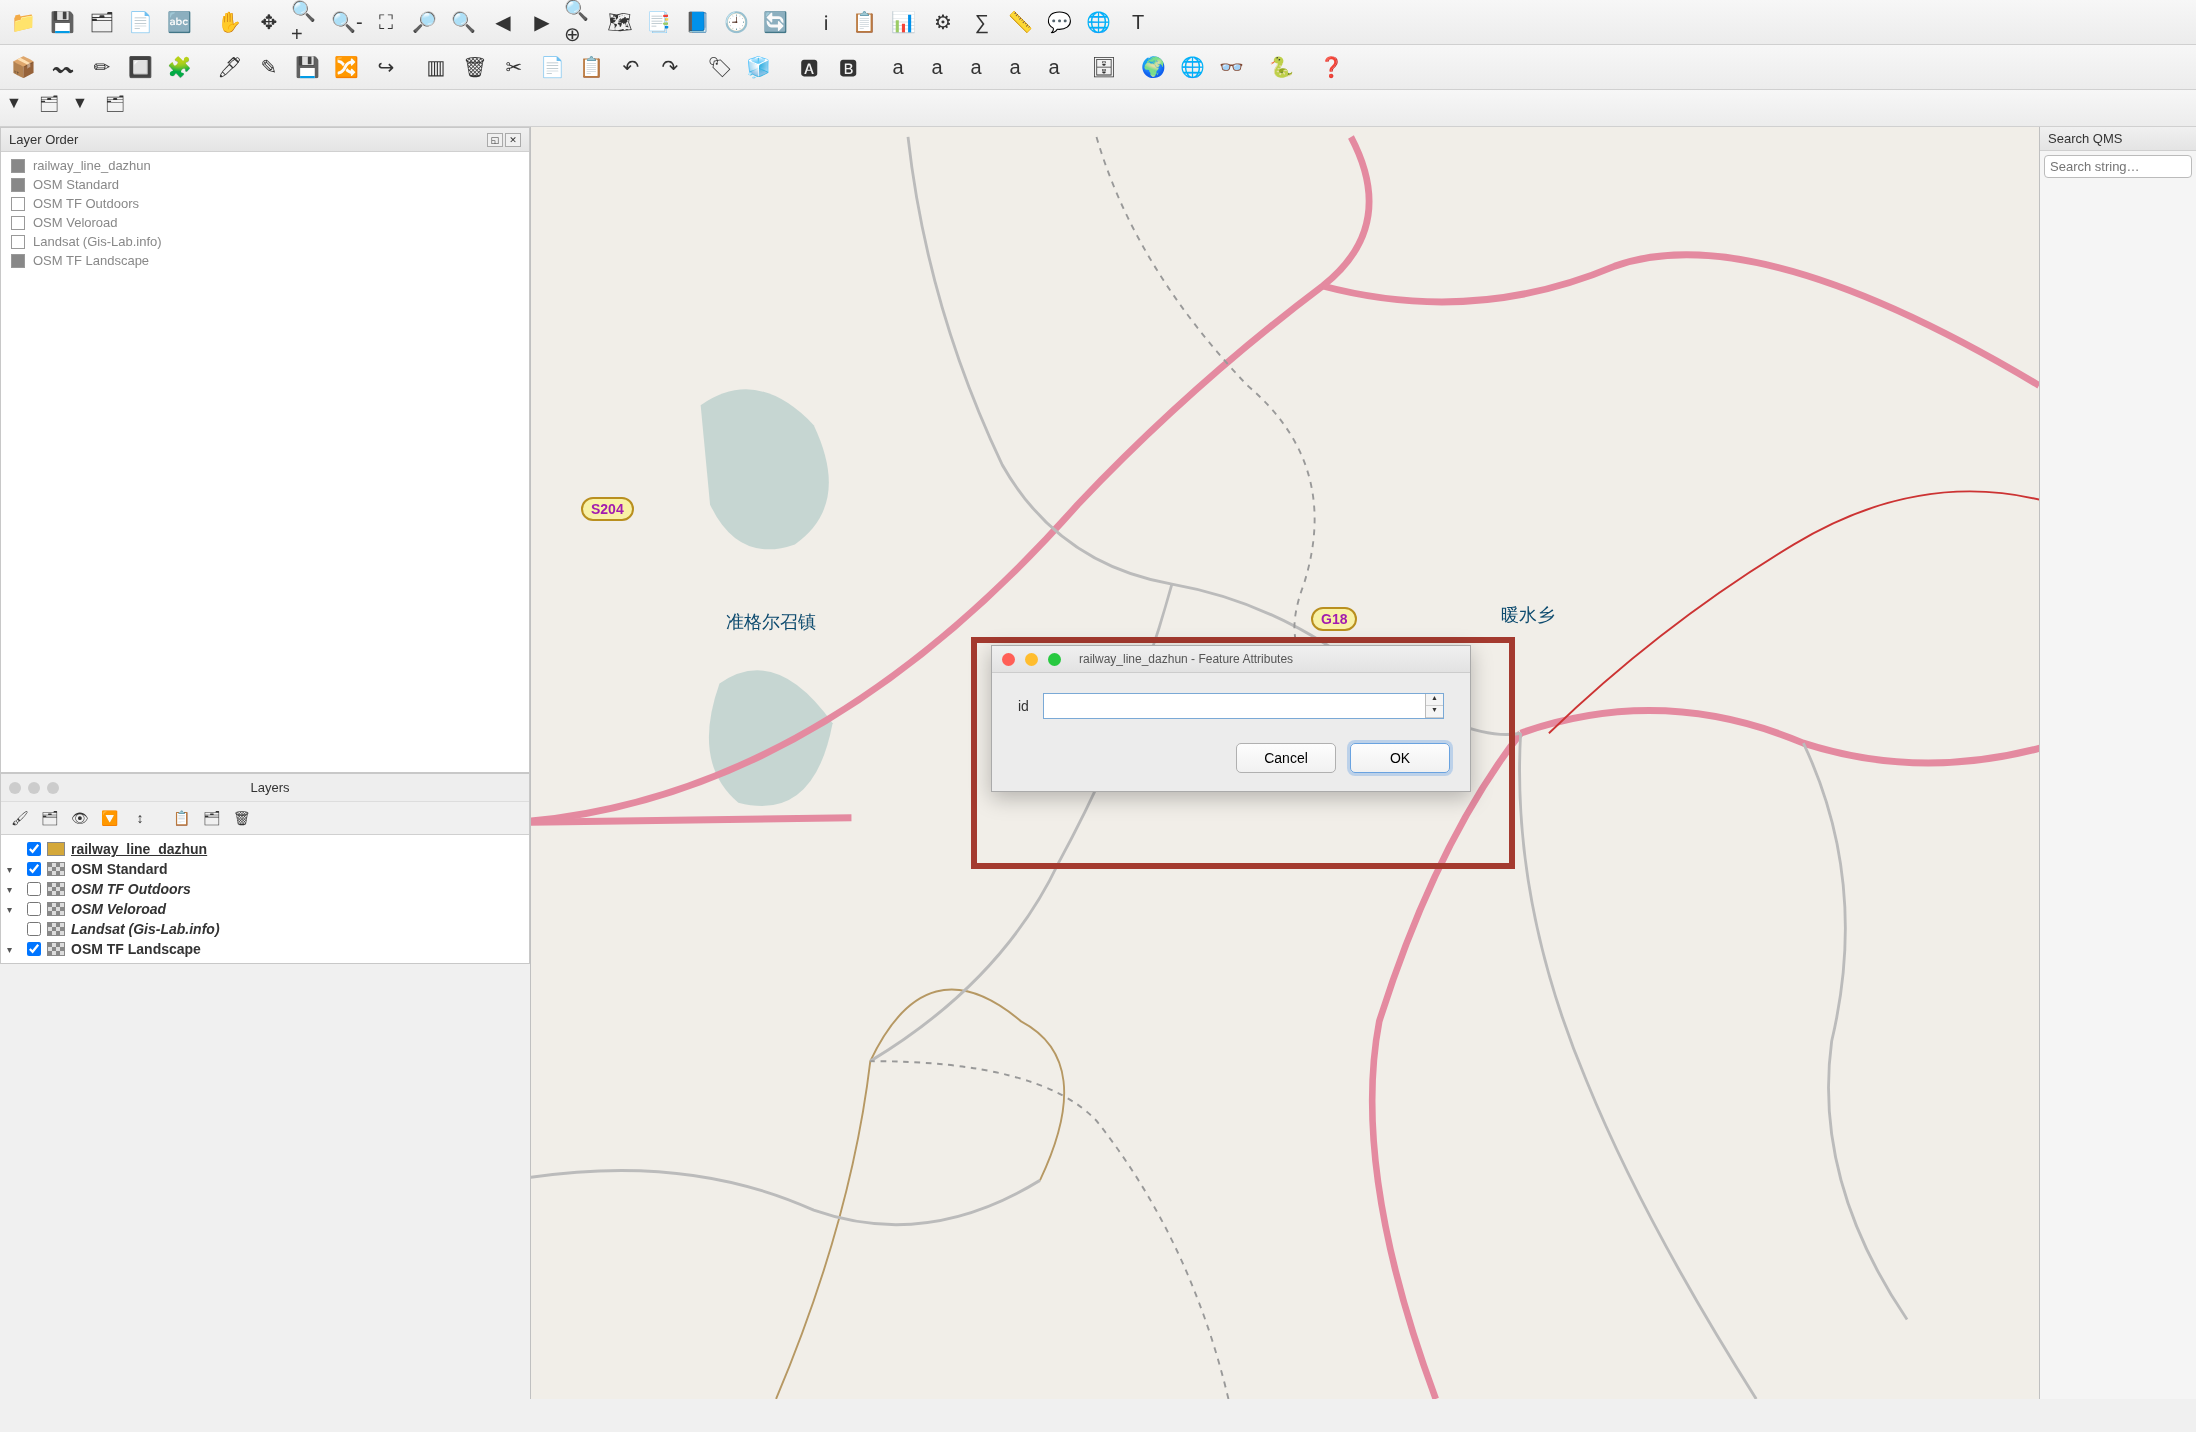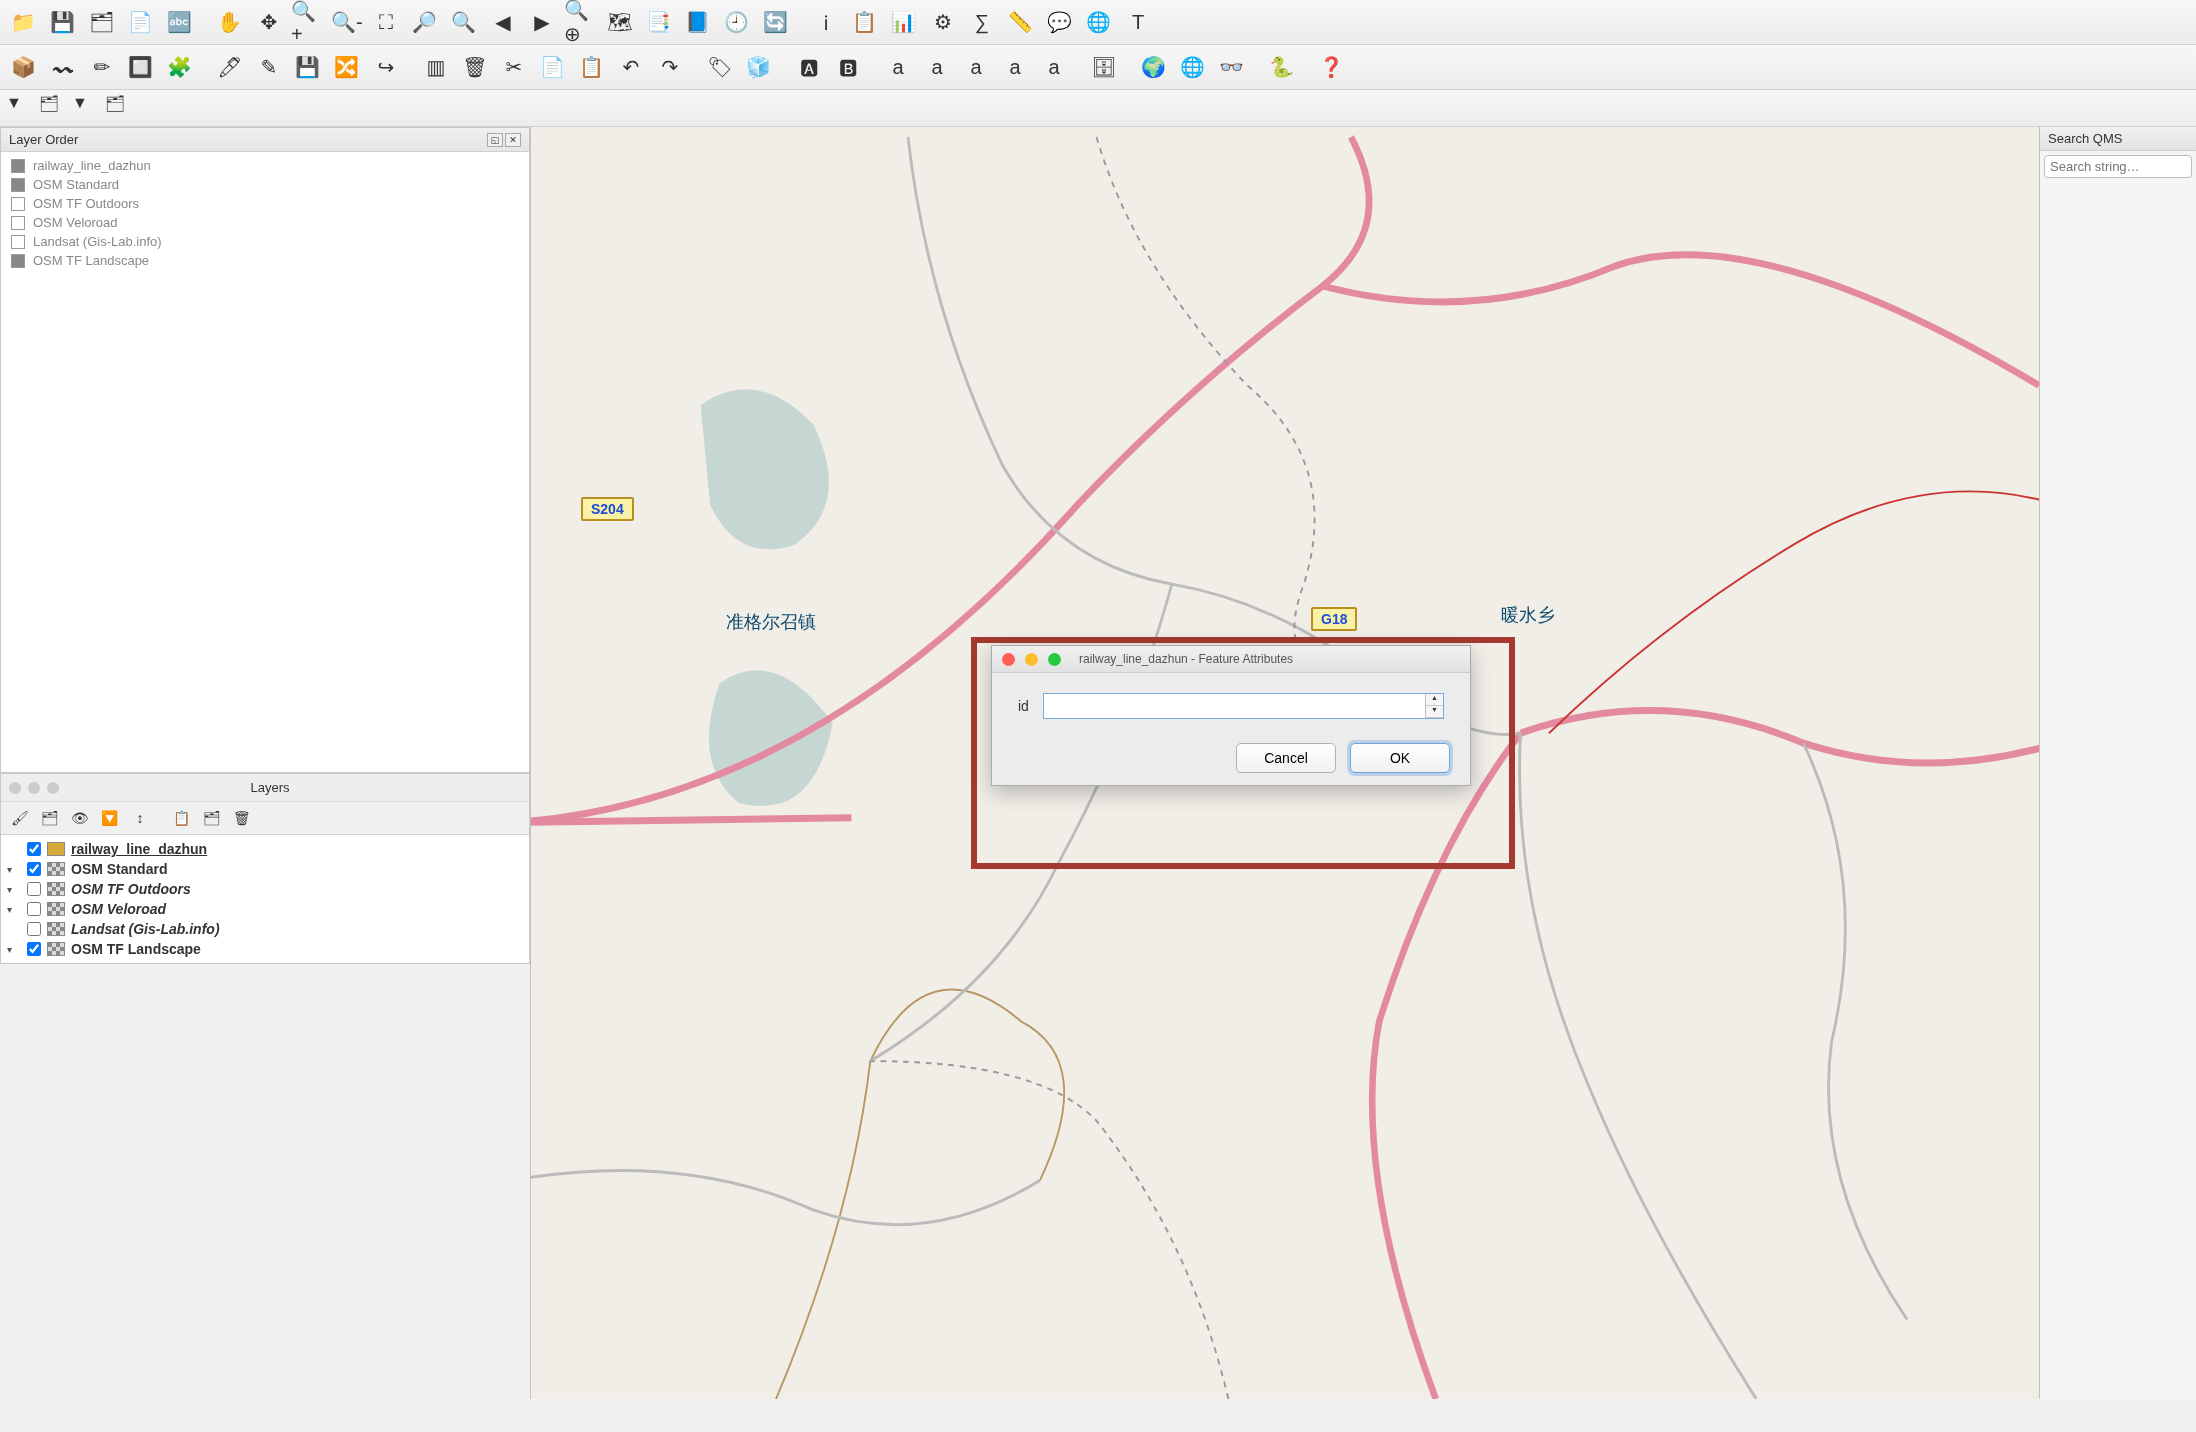--- a/index.html
+++ b/index.html
@@ -201,43 +201,43 @@
 .dialog .titlebar .red { background: #ff5f57; }
 .dialog .titlebar .yel { background: #ffbd2e; }
 .dialog .titlebar .grn { background: #28c940; }
 .dialog .titlebar .title { font-size: 12px; color: #555; margin-left: 8px; }
 .dialog .body { padding: 20px 26px 10px; display: flex; align-items: center; gap: 14px; }
 .dialog .body label { font-size: 14px; }
 .dialog .body .field-wrap { flex: 1; display:flex; border:1px solid #7aa9d6; background:#fff; }
 .dialog .body input { flex:1; border:none; padding:4px 6px; outline: none; font-size: 14px; }
 .dialog .body .spin { width: 18px; display:flex; flex-direction:column; border-left:1px solid #bbb;}
 .dialog .body .spin div { flex:1; font-size:7px; text-align:center; cursor:pointer; background:#f5f5f5; border-bottom:1px solid #ccc;}
-.dialog .footer { padding: 14px 20px 12px; display: flex; justify-content: flex-end; gap: 14px; }
+.dialog .footer { padding: 14px 20px 18px; display: flex; justify-content: flex-end; gap: 14px; }
 .dialog .footer button {
   min-width: 100px;
   padding: 6px 14px;
   border: 1px solid #b0b0b0;
   border-radius: 5px;
   background: linear-gradient(#fdfdfd,#f1f1f1);
   font-size: 14px;
   cursor: pointer;
 }
 .dialog .footer button.primary {
   border-color: #6aa3e0;
   box-shadow: 0 0 0 3px rgba(100,160,230,.35);
 }
 .map-label-box {
   position: absolute;
   background: #f8f1a6;
   border: 2px solid #b98f1f;
   padding: 2px 8px;
   font-size: 14px;
   font-weight: bold;
-  color: #1d4ed8;
-  border-radius: 2px;
+  color: #a21caf;
+  border-radius: 12px;
 }
 .map-text {
   position: absolute;
   font-size: 18px;
   color: #0c4a6e;
 }
 </style>
 </head>
 <body>
 

